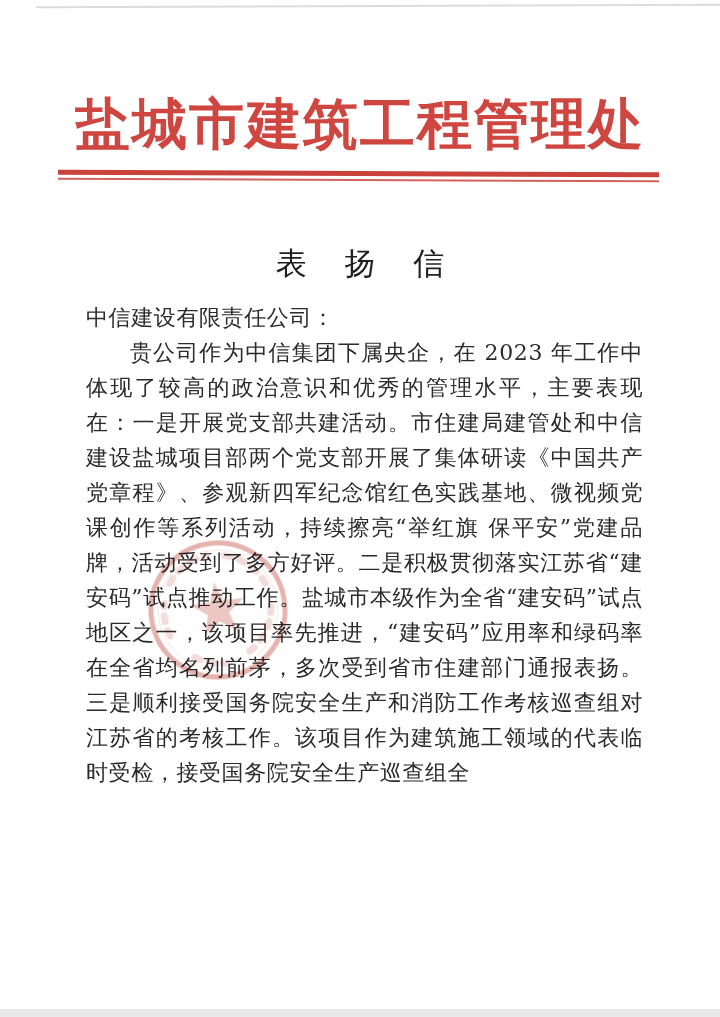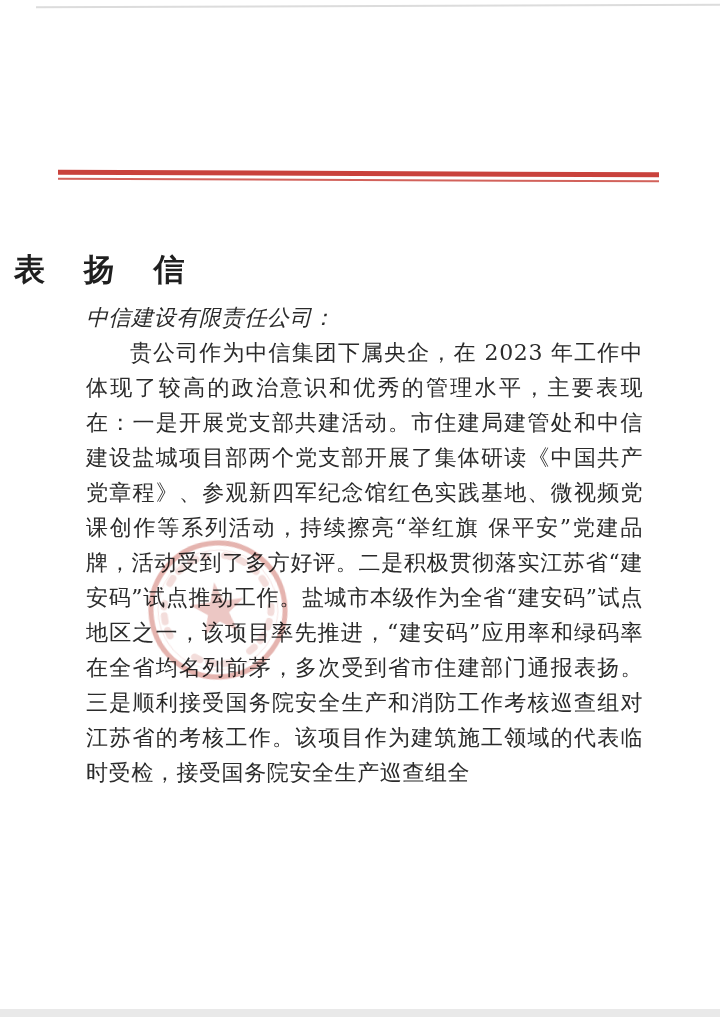--- a/index.html
+++ b/index.html
@@ -47,25 +47,25 @@
     left: 58px;
     width: 601px;
     height: 3px;
     border-top: 5px solid #c9423c;
     border-bottom: 2px solid #d2625b;
     transform: rotate(0.25deg);
   }
   
   .doc-title {
     position: absolute;
-    top: 249px; left: 0;
+    top: 243px; left: 0;
     width: 100%;
-    text-align: left;
+    text-align: center;
     font-size: 31px;
-    font-weight: bold;
+    font-weight: normal;
     color: #1f1f1f;
     letter-spacing: 14px;
     text-indent: 14px;
     white-space: nowrap;
   }
   
   .body-text {
     position: absolute;
     top: 300px;
     left: 86px;
@@ -75,21 +75,20 @@
     color: #2b2b2b;
     text-align: justify;
     letter-spacing: 0.6px;
   }
   .body-text p {
     margin: 0;
     text-indent: 2em;
   }
   .body-text p.recipient {
     text-indent: 0;
-    font-style: italic;
   }
   
   .seal {
     position: absolute;
     top: 534px;
     left: 142px;
     width: 152px;
     height: 152px;
     opacity: 0.45;
     filter: blur(0.7px);
@@ -98,20 +97,21 @@
     pointer-events: none;
   }
 </style>
 </head>
 <body>
 
 <div class="page">
 
   <div class="scan-top-edge"></div>
 
+  <div class="letterhead">盐城市建筑工程管理处</div>
 
   <div class="red-rule"></div>
 
   <div class="doc-title">表 扬 信</div>
 
   <div class="body-text">
     <p class="recipient">中信建设有限责任公司：</p>
     <p>贵公司作为中信集团下属央企，在 2023 年工作中体现了较高的政治意识和优秀的管理水平，主要表现在：一是开展党支部共建活动。市住建局建管处和中信建设盐城项目部两个党支部开展了集体研读《中国共产党章程》、参观新四军纪念馆红色实践基地、微视频党课创作等系列活动，持续擦亮“举红旗 保平安”党建品牌，活动受到了多方好评。二是积极贯彻落实江苏省“建安码”试点推动工作。盐城市本级作为全省“建安码”试点地区之一，该项目率先推进，“建安码”应用率和绿码率在全省均名列前茅，多次受到省市住建部门通报表扬。三是顺利接受国务院安全生产和消防工作考核巡查组对江苏省的考核工作。该项目作为建筑施工领域的代表临时受检，接受国务院安全生产巡查组全</p>
   </div>
 

